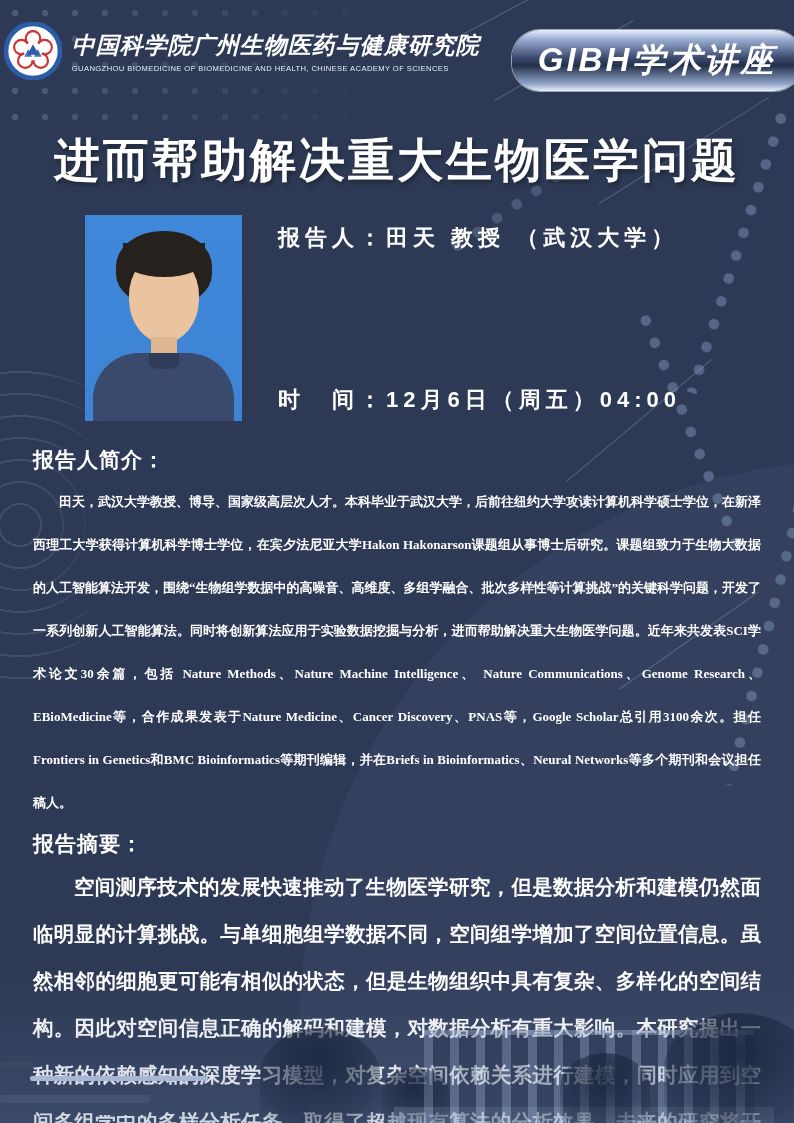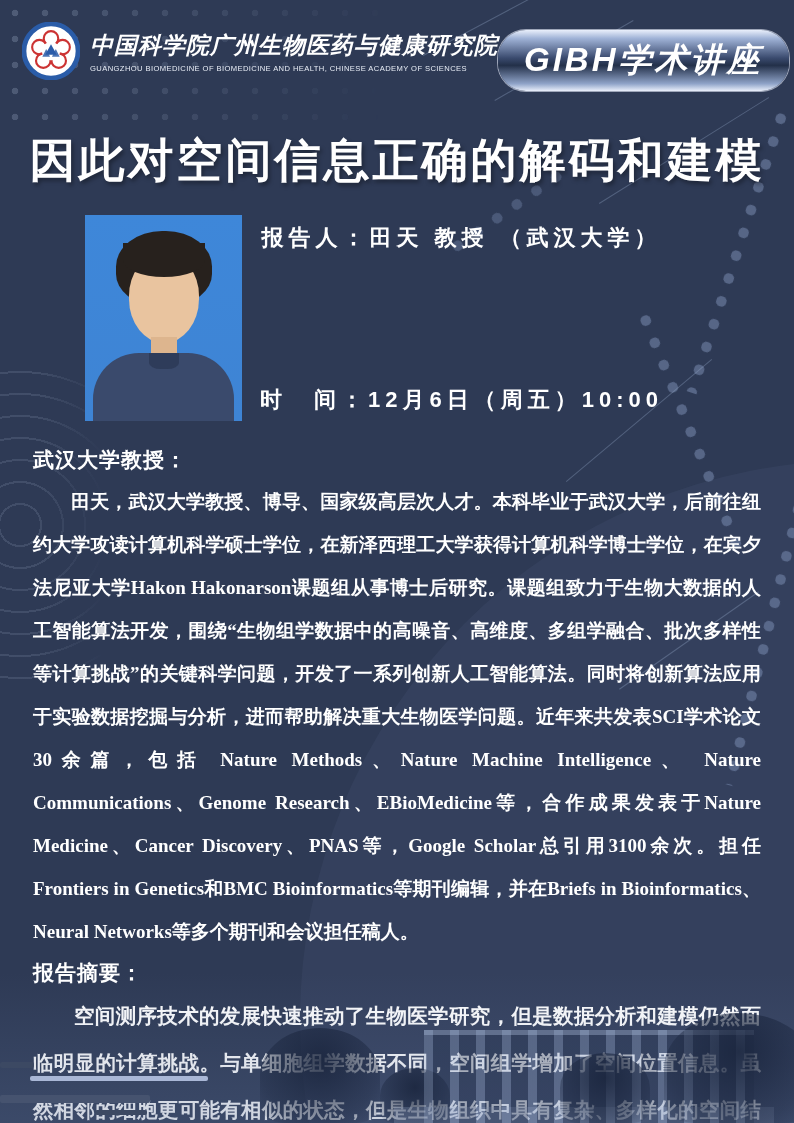--- a/index.html
+++ b/index.html
@@ -56,41 +56,41 @@
   .t1{left:260px;width:120px;height:95px;}
   .t2{left:560px;width:90px;height:70px;}
   .t3{right:-20px;width:150px;height:110px;}
   .t4{left:380px;width:70px;height:55px;}
   .bar{position:absolute;border-radius:2px;}
   .bar1{left:30px;bottom:42px;width:178px;height:5px;background:#a9b7d6;}
   .bar2{left:0;bottom:20px;width:150px;height:8px;background:#46536f;}
   .bar3{left:95px;bottom:8px;width:52px;height:5px;background:#3c4963;}
   .bar4{left:0;bottom:55px;width:34px;height:6px;background:#3c4963;}
   
-  .header{position:absolute;top:22px;left:22px;right:22px;display:flex;
-    justify-content:space-between;align-items:flex-start;}
+  .header{position:absolute;top:22px;left:34px;right:22px;display:flex;
+    justify-content:center;align-items:flex-start;gap:32px;}
   .org{display:flex;align-items:center;gap:10px;}
   .logo{width:58px;height:58px;flex:0 0 auto;}
   .org-text{display:flex;flex-direction:column;}
   .org-cn{font-family:"Liberation Serif","DejaVu Serif",serif;font-style:italic;
     font-weight:bold;font-size:23px;letter-spacing:1px;white-space:nowrap;}
   .org-en{font-size:7.6px;letter-spacing:.4px;margin-top:3px;color:#e8edf6;white-space:nowrap;}
   .badge{
     margin-top:8px;padding:8px 26px;border-radius:28px;
     background:linear-gradient(180deg,#e9effb 0%,#9fb2d6 14%,#3a4a6e 46%,#233049 58%,#8fa3c8 88%,#e9effb 100%);
     box-shadow:0 0 0 1px rgba(233,239,251,.6);
     font-size:33px;font-weight:bold;font-style:italic;letter-spacing:3px;
     color:#ffffff;white-space:nowrap;
   }
   
   .title{position:absolute;top:130px;left:0;width:100%;text-align:center;
     font-size:46px;font-weight:bold;letter-spacing:3px;
     text-shadow:2px 3px 4px rgba(0,0,0,.35);}
   
-  .speaker-row{position:absolute;top:215px;left:85px;right:36px;display:flex;gap:18px;text-align:center;}
+  .speaker-row{position:absolute;top:215px;left:85px;right:36px;display:flex;gap:36px;}
   .photo{width:157px;height:206px;flex:0 0 auto;position:relative;overflow:hidden;
     background:linear-gradient(180deg,#3e87d9 0%,#3e84d4 100%);}
   .hair{position:absolute;left:31px;top:16px;width:96px;height:74px;
     background:#2a262 ;background:#27211d;border-radius:48% 48% 42% 42%;}
   .face{position:absolute;left:44px;top:40px;width:70px;height:88px;
     background:#e9c49f;border-radius:46% 46% 50% 50%;}
   .fringe{position:absolute;left:38px;top:28px;width:82px;height:34px;
     background:#27211d;border-radius:0 0 55% 55%;}
   .neck{position:absolute;left:66px;top:122px;width:26px;height:22px;background:#ddb58e;}
   .shoulders{position:absolute;left:8px;top:138px;width:141px;height:70px;
@@ -98,21 +98,21 @@
   .collar{position:absolute;left:64px;top:138px;width:30px;height:16px;
     background:#2e3c5a;border-radius:0 0 40% 40%;}
   .info{display:flex;flex-direction:column;justify-content:space-between;
     padding:8px 0 6px 0;}
   .info-line{font-size:22px;font-weight:bold;letter-spacing:5px;white-space:nowrap;}
   
   .content{position:absolute;top:440px;left:33px;right:33px;}
   .sec-heading{font-size:21px;font-weight:bold;letter-spacing:1px;line-height:40px;}
   .sec-body{
     font-family:"Liberation Serif","DejaVu Serif",serif;
-    font-weight:bold;font-size:19px;line-height:43px;
+    font-weight:bold;font-size:13px;line-height:43px;
     text-align:justify;text-justify:inter-ideograph;text-indent:2em;
   }
   .sec-body.abstract{font-size:20.5px;line-height:47px;}
 </style>
 </head>
 <body>
 
 <div class="poster">
 
   <div class="dot-grid"></div>
@@ -149,39 +149,39 @@
         </g>
       </svg>
       <div class="org-text">
         <div class="org-cn">中国科学院广州生物医药与健康研究院</div>
         <div class="org-en">GUANGZHOU BIOMEDICINE OF BIOMEDICINE AND HEALTH, CHINESE ACADEMY OF SCIENCES</div>
       </div>
     </div>
     <div class="badge">GIBH学术讲座</div>
   </div>
 
-  <div class="title">因此对空间信息正确的解码和建模</div>
+  <div class="title">进而帮助解决重大生物医学问题</div>
 
   <div class="speaker-row">
     <div class="photo">
       <div class="hair"></div>
       <div class="face"></div>
       <div class="fringe"></div>
       <div class="neck"></div>
       <div class="shoulders"></div>
       <div class="collar"></div>
     </div>
     <div class="info">
       <div class="info-line">报告人：田天 教授 （武汉大学）</div>
-      <div class="info-line">时　间：12月6日（周五）10:00</div>
+      <div class="info-line">时　间：12月6日（周五）04:00</div>
     </div>
   </div>
 
   <div class="content">
-    <div class="sec-heading">武汉大学教授：</div>
+    <div class="sec-heading">报告人简介：</div>
     <div class="sec-body">田天，武汉大学教授、博导、国家级高层次人才。本科毕业于武汉大学，后前往纽约大学攻读计算机科学硕士学位，在新泽西理工大学获得计算机科学博士学位，在宾夕法尼亚大学Hakon Hakonarson课题组从事博士后研究。课题组致力于生物大数据的人工智能算法开发，围绕“生物组学数据中的高噪音、高维度、多组学融合、批次多样性等计算挑战”的关键科学问题，开发了一系列创新人工智能算法。同时将创新算法应用于实验数据挖掘与分析，进而帮助解决重大生物医学问题。近年来共发表SCI学术论文30余篇，包括 Nature Methods、Nature Machine Intelligence、 Nature Communications、Genome Research、EBioMedicine等，合作成果发表于Nature Medicine、Cancer Discovery、PNAS等，Google Scholar总引用3100余次。担任Frontiers in Genetics和BMC Bioinformatics等期刊编辑，并在Briefs in Bioinformatics、Neural Networks等多个期刊和会议担任稿人。</div>
     <div class="sec-heading">报告摘要：</div>
     <div class="sec-body abstract">空间测序技术的发展快速推动了生物医学研究，但是数据分析和建模仍然面临明显的计算挑战。与单细胞组学数据不同，空间组学增加了空间位置信息。虽然相邻的细胞更可能有相似的状态，但是生物组织中具有复杂、多样化的空间结构。因此对空间信息正确的解码和建模，对数据分析有重大影响。本研究提出一种新的依赖感知的深度学习模型，对复杂空间依赖关系进行建模，同时应用到空间多组学中的多样分析任务，取得了超越现有算法的分析效果。未来的研究将开发更多样化的分析生物学问题的深度学习算法。</div>
   </div>
 
   <div class="campus">
     <div class="tree t1"></div>
     <div class="tree t4"></div>
     <div class="building-base"></div>
     <div class="building"></div>

